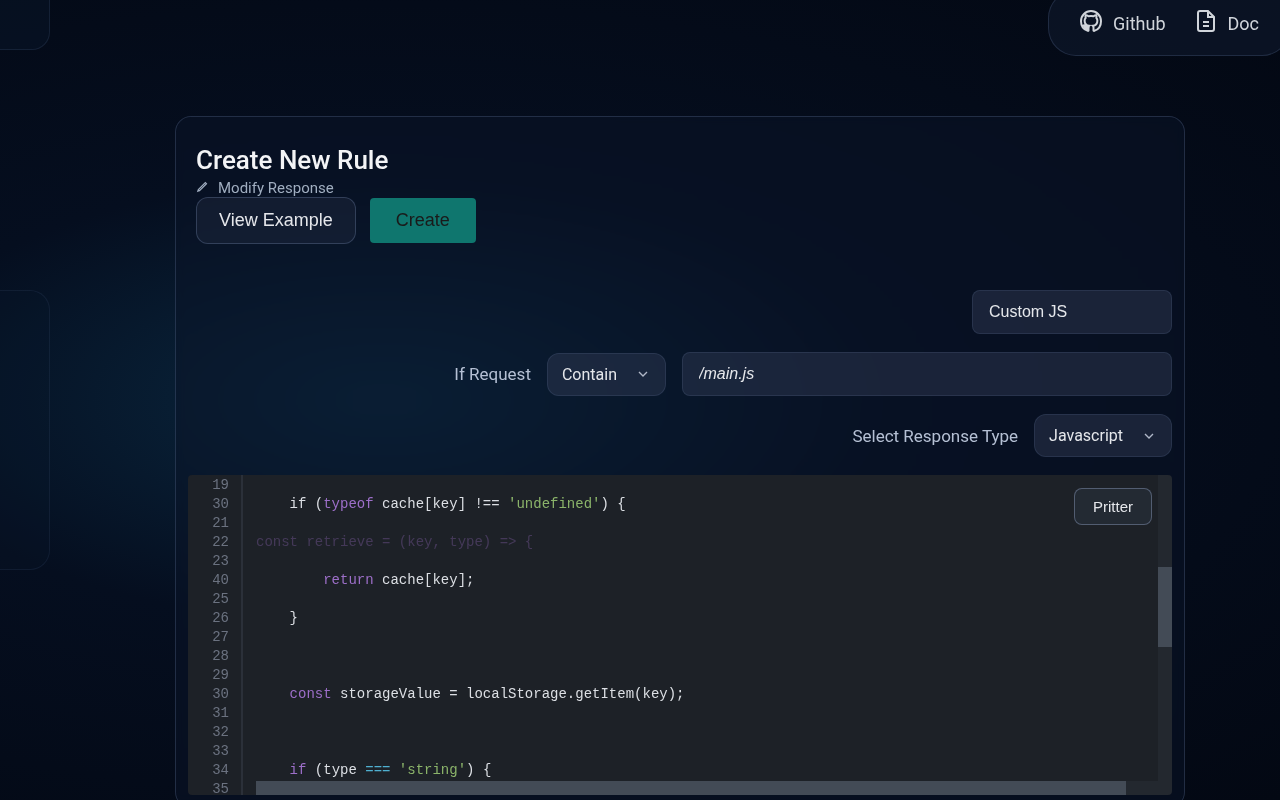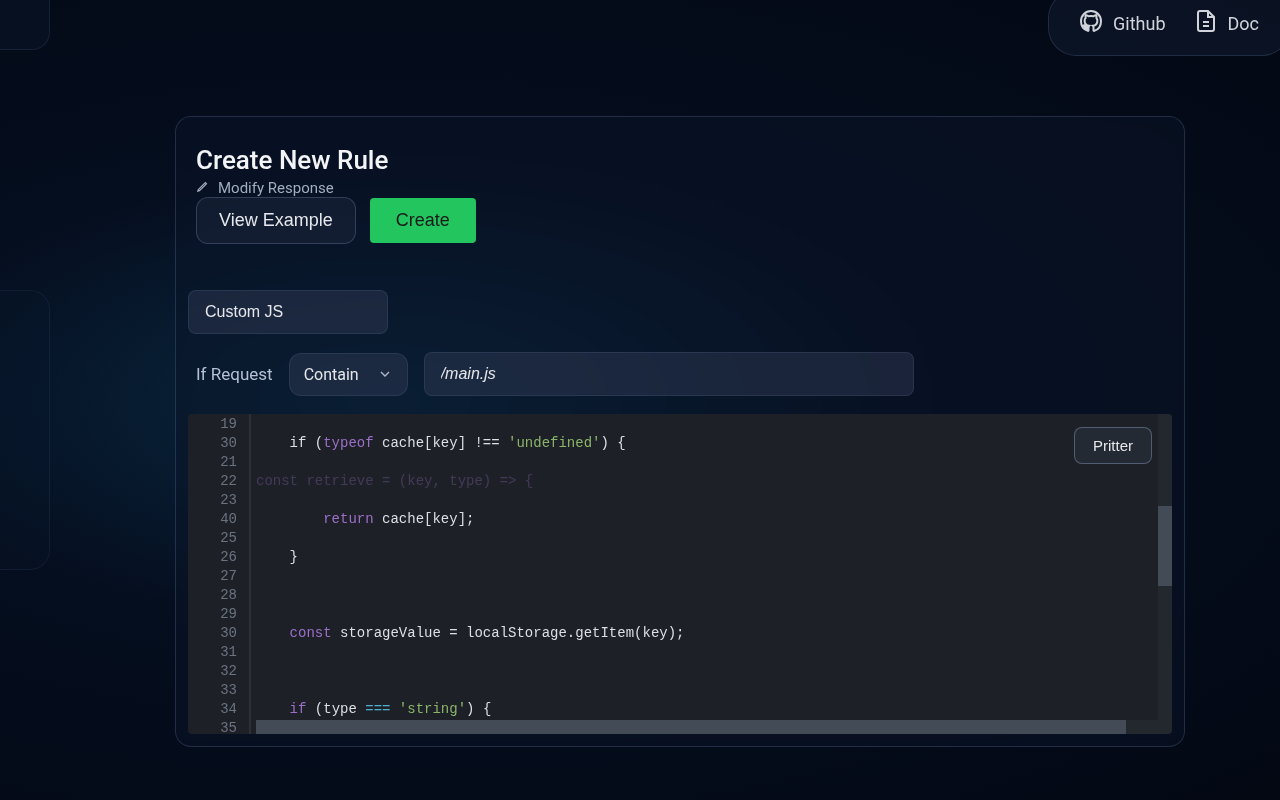--- a/index.html
+++ b/index.html
@@ -128,36 +128,37 @@
       background: rgba(40, 50, 70, 0.35);
       border: 1px solid rgba(110, 130, 170, 0.35);
       color: #e5e7eb;
       padding: 12px 22px;
       border-radius: 12px;
       font-size: 18px;
       cursor: pointer;
     }
 
     .btn-primary {
-      background: #22c55e;
+      background: #0f766e;
       color: #1a1a1a;
       border: none;
       padding: 12px 26px;
       border-radius: 4px;
       font-size: 18px;
       font-weight: 500;
       cursor: pointer;
     }
 
     .form-row {
       display: flex;
       align-items: center;
       gap: 16px;
       padding: 0 12px;
       margin-bottom: 18px;
+      justify-content: flex-end;
     }
 
     .input-field {
       background: rgba(50, 60, 85, 0.45);
       border: 1px solid rgba(100, 120, 160, 0.2);
       border-radius: 8px;
       padding: 12px 16px;
       color: #e5e7eb;
       font-size: 16px;
       outline: none;
@@ -220,21 +221,21 @@
       border-radius: 8px;
       padding: 9px 18px;
       color: #e5e7eb;
       font-size: 15px;
       cursor: pointer;
       z-index: 10;
     }
 
     .gutter {
       position: absolute;
-      left: 8px;
+      left: 0;
       top: 0;
       width: 55px;
       padding: 1px 12px 0 0;
       text-align: right;
       color: #6b7280;
       border-right: 2px solid rgba(100,110,130,0.2);
     }
 
     .gutter div {
       height: 19px;
@@ -346,20 +347,29 @@
     <span class="label-text">If Request</span>
     <div class="select-wrap">
       <span>Contain</span>
       <svg class="chevron" viewBox="0 0 24 24" stroke-width="2">
           <path d="M6 9l6 6 6-6"></path>
         </svg>
     </div>
     <input class="input-field input-url" value="/main.js" style="">
   </div>
 
+  <div class="form-row">
+    <span class="label-text">Select Response Type</span>
+    <div class="select-wrap">
+      <span>Javascript</span>
+      <svg class="chevron" viewBox="0 0 24 24" stroke-width="2">
+          <path d="M6 9l6 6 6-6"></path>
+        </svg>
+    </div>
+  </div>
 
   <div class="code-editor">
     <button class="pritter-btn">Pritter</button>
     <div class="gutter" id="gutter">
         <div>19</div>
         <div>30</div>
         <div>21</div>
         <div>22</div>
         <div>23</div>
         <div>40</div>

